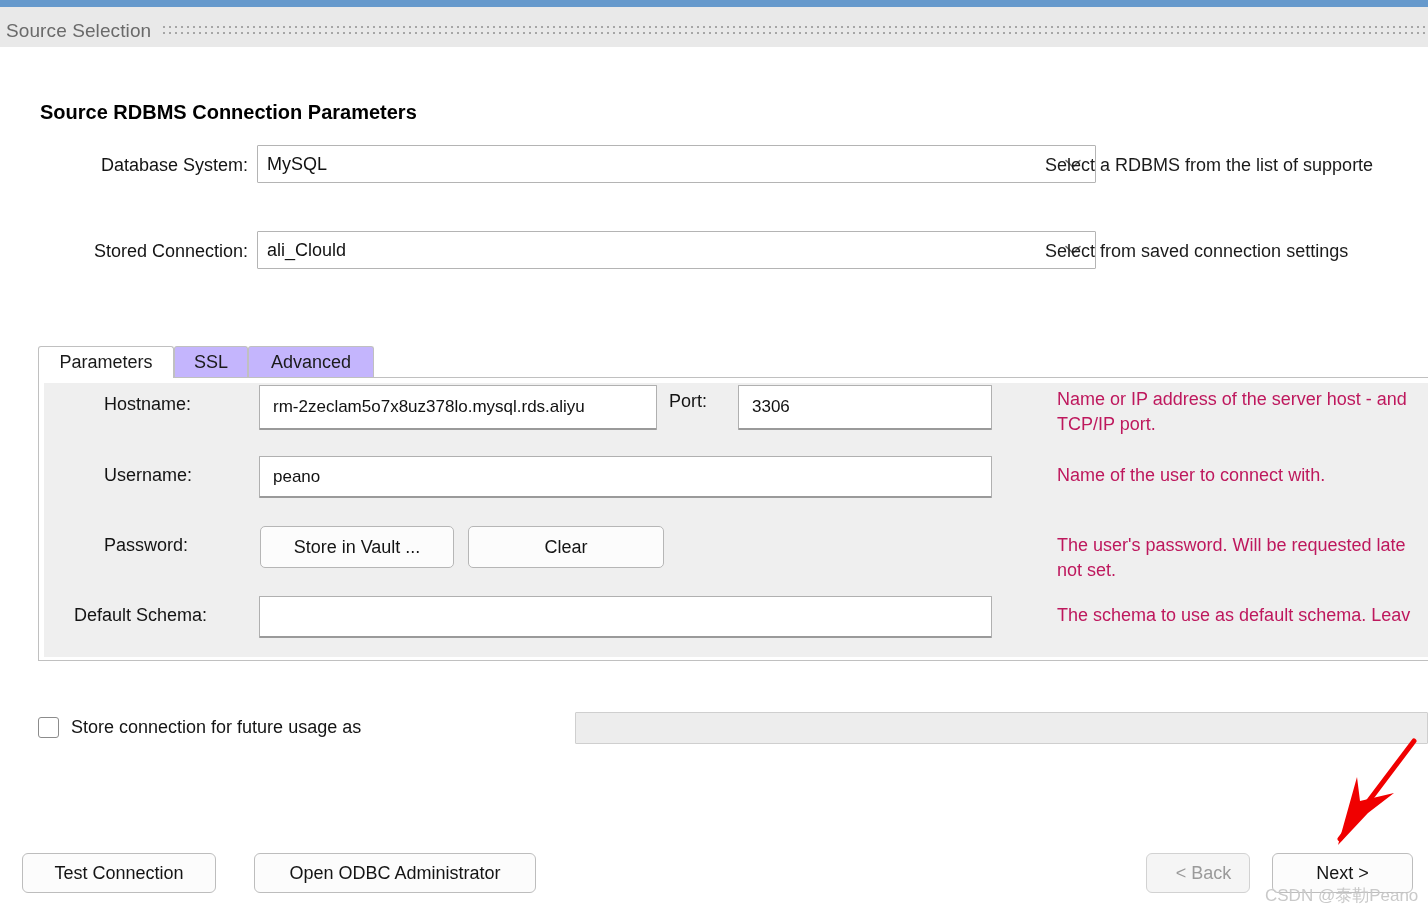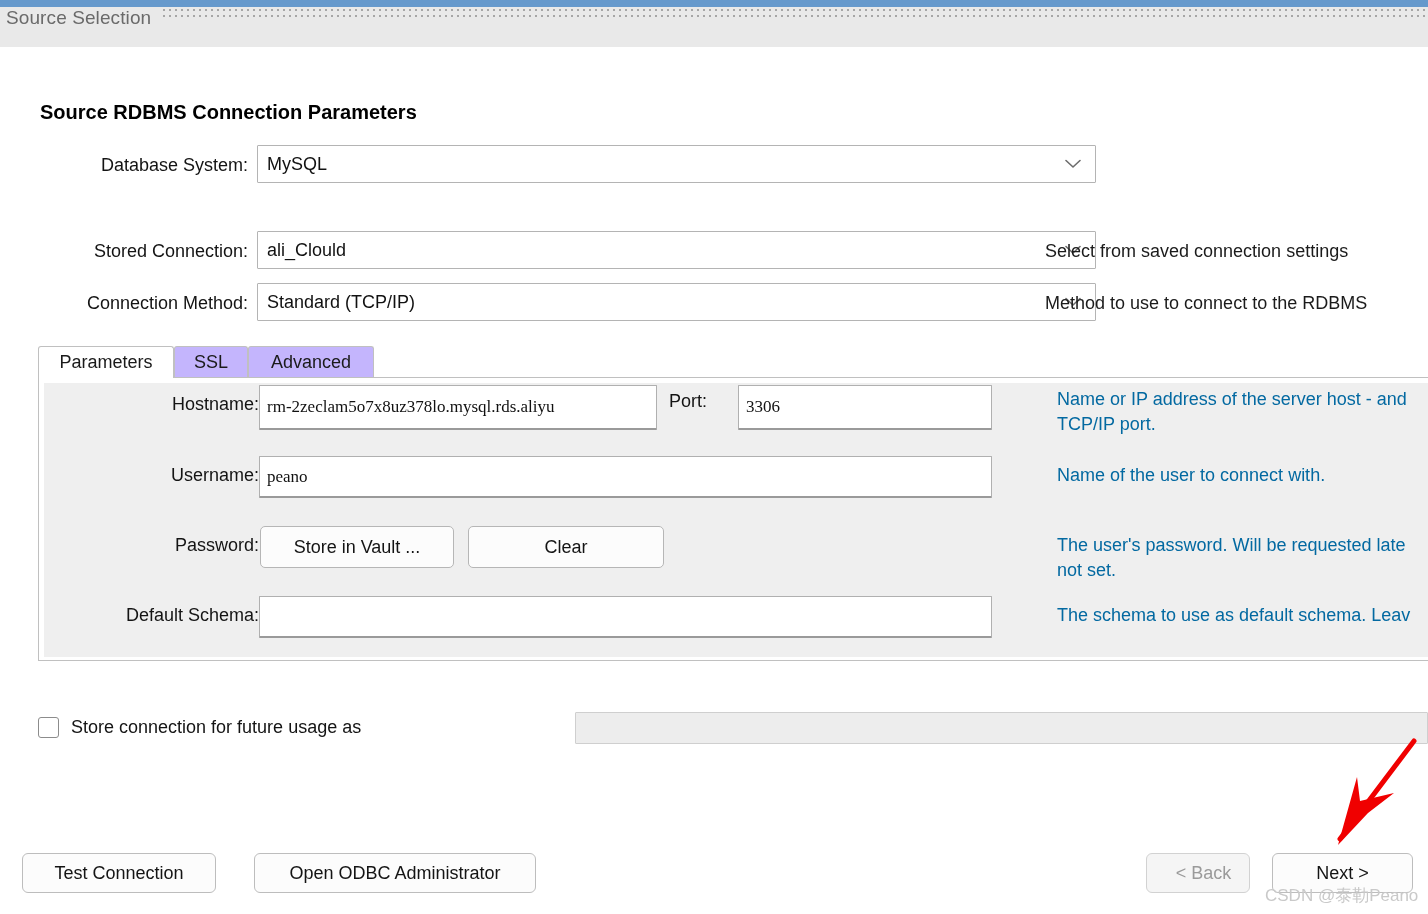--- a/index.html
+++ b/index.html
@@ -24,21 +24,21 @@
   
   .titlebar-accent {
     position: absolute; left: 0; top: 0;
     width: 1428px; height: 7px;
     background: #6699cc;
   }
   .header-band {
     position: absolute; left: 0; top: 7px;
     width: 1428px; height: 48px;
     background: #e9e9e9;
-    display: flex; 
+    display: flex; align-items: center;
   }
   .header-title {
     font-size: 19px;
     color: #6a6a6a;
     padding-left: 6px;
     letter-spacing: 0.1px;
     white-space: nowrap;
   }
   .header-dots {
     flex: 1;
@@ -160,43 +160,41 @@
     height: 274px;
     background: #efefef;
     overflow: hidden;
   }
 
   .param-label {
     position: absolute;
     font-size: 18px;
     color: #141414;
     white-space: nowrap;
-    text-align: right;
   }
   .field {
     position: absolute;
     background: #ffffff;
     border: 1px solid #b0b0b0;
     border-bottom: 2px solid #9a9a9a;
     border-radius: 1px;
     display: flex; align-items: center;
     overflow: hidden;
   }
   .field .v {
     font-size: 17px;
     color: #111111;
-    padding-left: 7px;
-    white-space: nowrap;
-    font-family: Liberation Serif, serif;
+    padding-left: 13px;
+    white-space: nowrap;
   }
   .param-help {
     position: absolute;
     left: 1013px;
     font-size: 18px;
-    color: #0369a1;
+    color: #be185d;
     line-height: 25px;
     white-space: pre;
   }
 
   .sqbtn {
     position: absolute;
     background: #fcfcfc;
     border: 1px solid #b6b6b6;
     border-radius: 5px;
     display: flex; align-items: center; justify-content: center;
@@ -287,47 +285,36 @@
     <div class="combo-row" style="top:98px;padding-left:47px;">
       <div class="lbl">Database System:</div>
       <div class="combo">
         <span class="value">MySQL</span>
         <span class="chev">
           <svg width="16" height="10" viewBox="0 0 16 10">
               <path d="M1 1.5 L8 8 L15 1.5" fill="none" stroke="#6d6d6d" stroke-width="1.6" stroke-linecap="round" stroke-linejoin="round"></path>
             </svg>
         </span>
       </div>
+      <div class="combo-help">Select a RDBMS from the list of supporte</div>
     </div>
 
     <div class="combo-row" style="top:184px;">
       <div class="lbl">Stored Connection:</div>
       <div class="combo">
         <span class="value">ali_Clould</span>
         <span class="chev">
           <svg width="16" height="10" viewBox="0 0 16 10">
               <path d="M1 1.5 L8 8 L15 1.5" fill="none" stroke="#6d6d6d" stroke-width="1.6" stroke-linecap="round" stroke-linejoin="round"></path>
             </svg>
         </span>
       </div>
       <div class="combo-help">Select from saved connection settings</div>
     </div>
 
-    <div class="combo-row" style="top:236px;">
-      <div class="lbl">Connection Method:</div>
-      <div class="combo">
-        <span class="value">Standard (TCP/IP)</span>
-        <span class="chev">
-          <svg width="16" height="10" viewBox="0 0 16 10">
-              <path d="M1 1.5 L8 8 L15 1.5" fill="none" stroke="#6d6d6d" stroke-width="1.6" stroke-linecap="round" stroke-linejoin="round"></path>
-            </svg>
-        </span>
-      </div>
-      <div class="combo-help">Method to use to connect to the RDBMS</div>
-    </div>
 
     <div class="tabstrip">
       <div class="tab tab-parameters active">
         <span>Parameters</span>
       </div>
       <div class="tab tab-ssl">
         <span>SSL</span>
       </div>
       <div class="tab tab-advanced">
         <span>Advanced</span>

